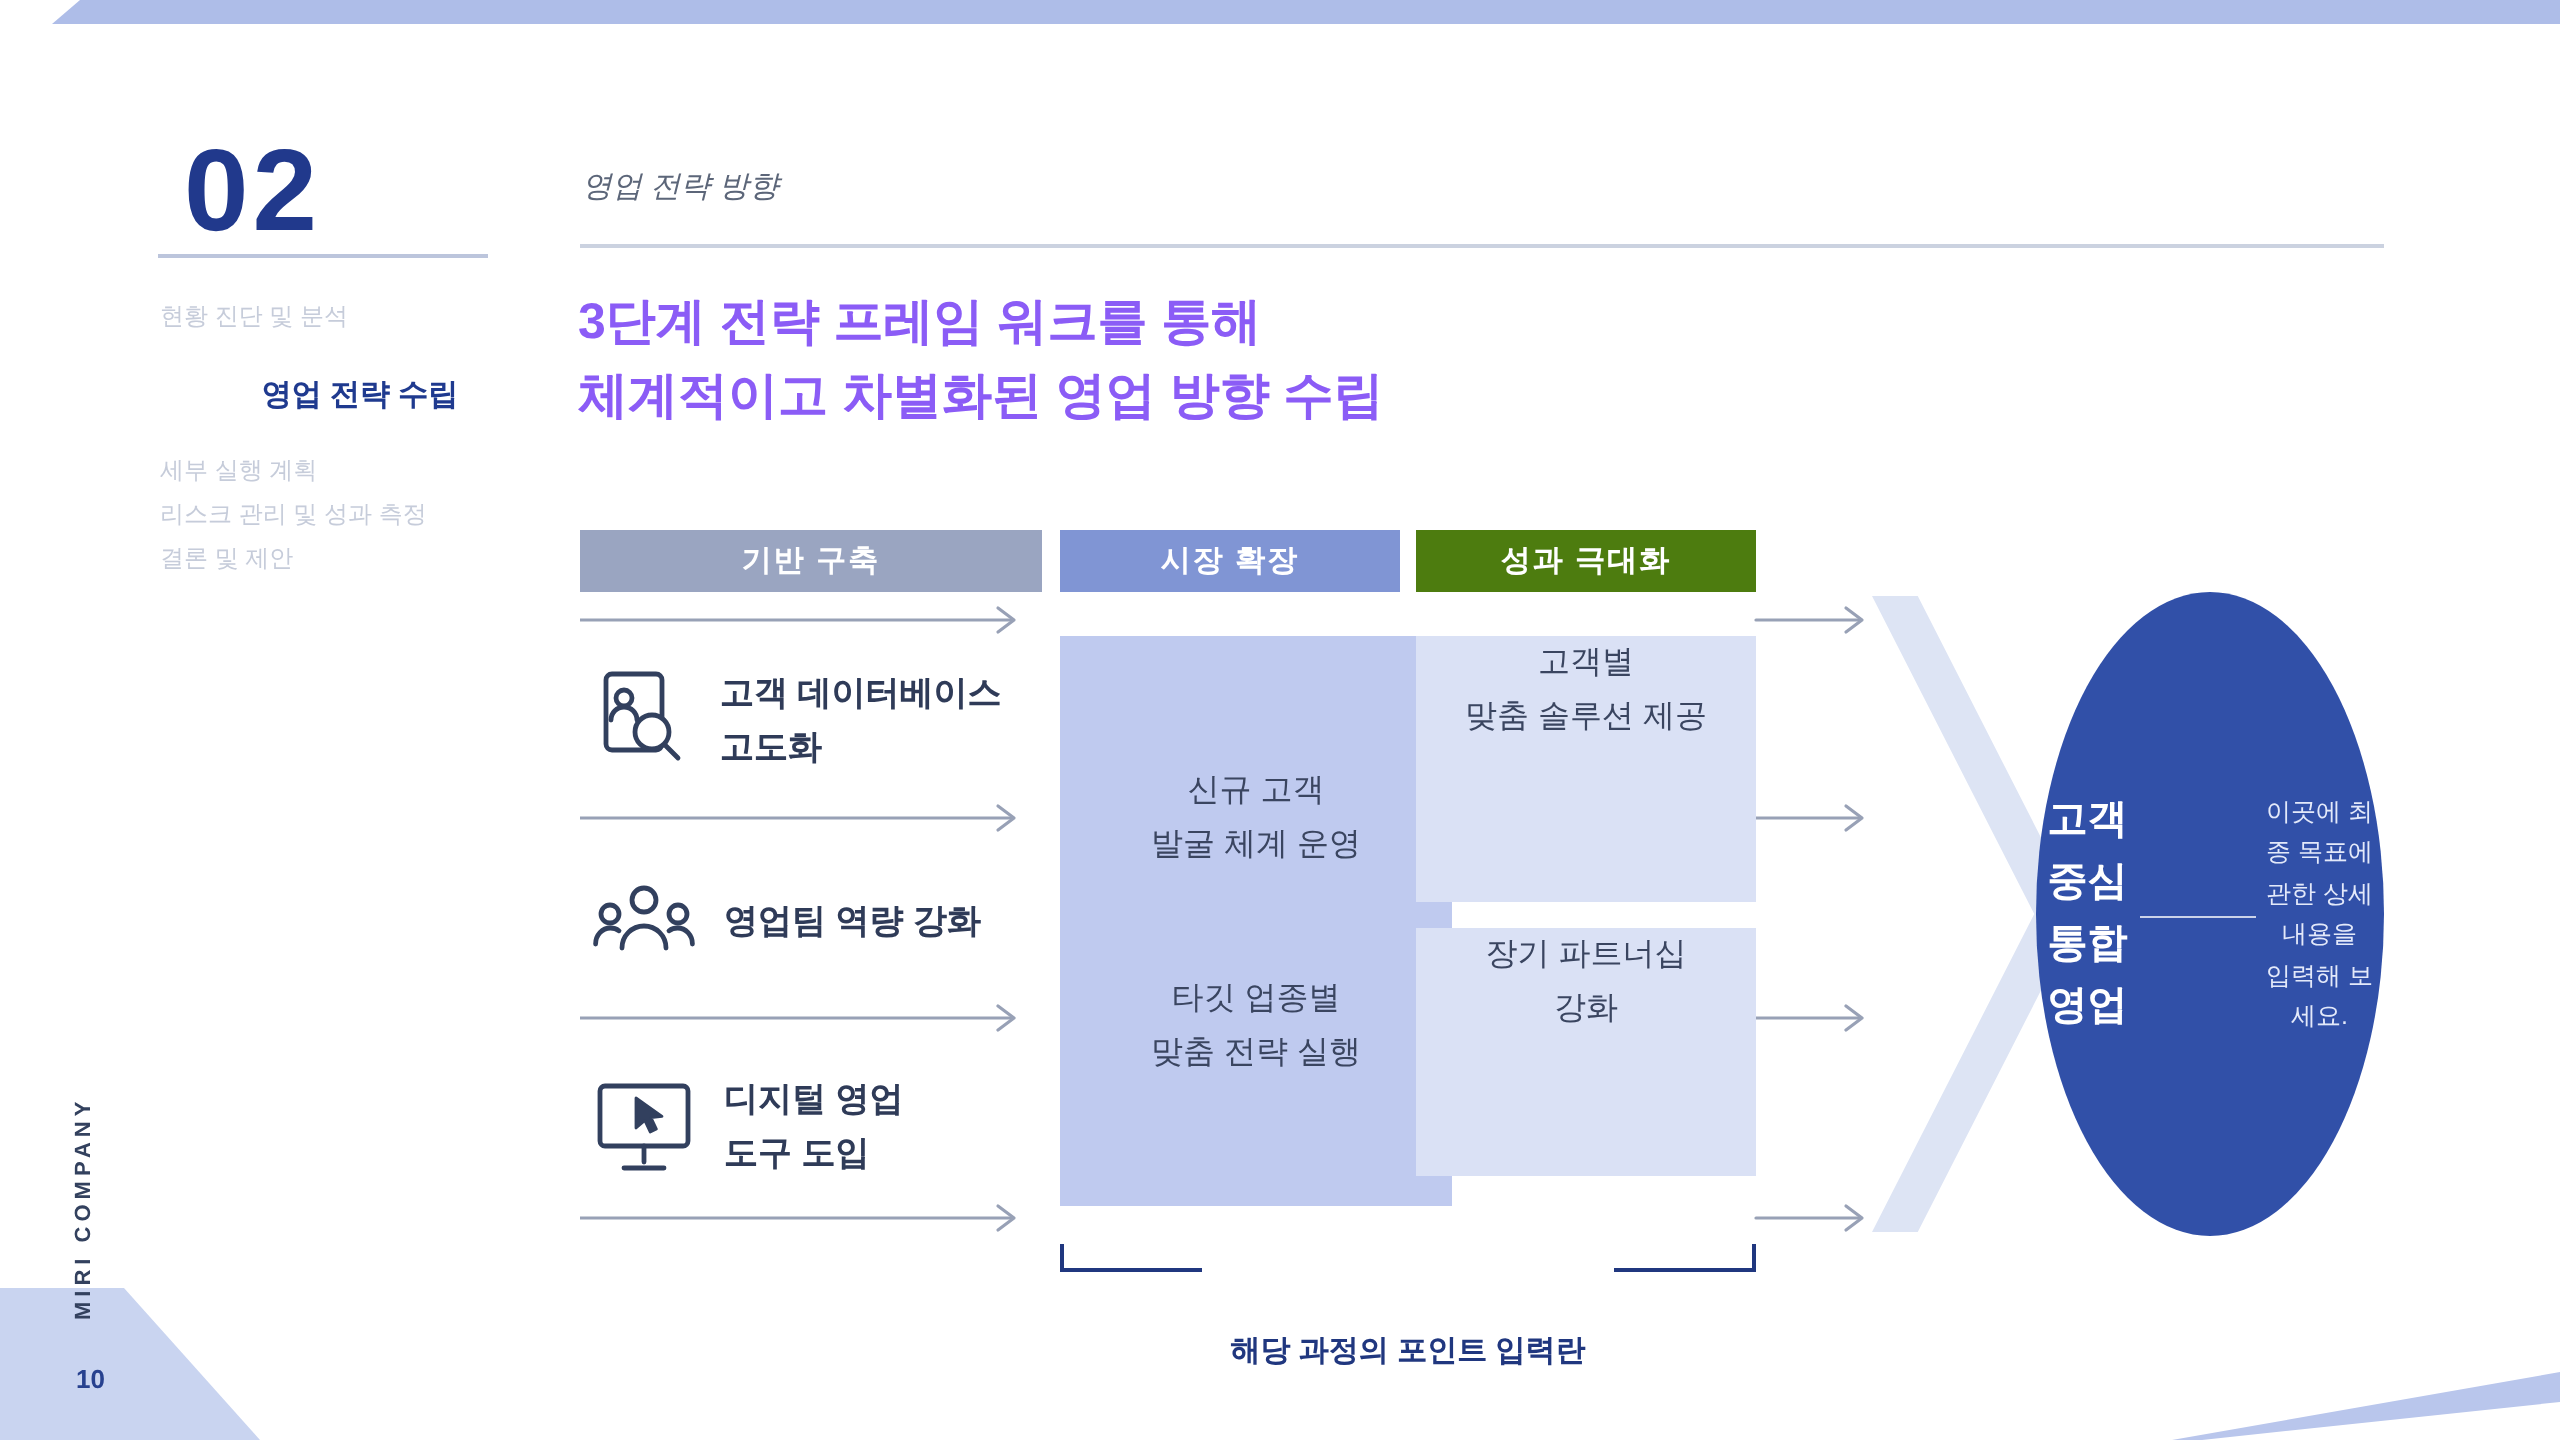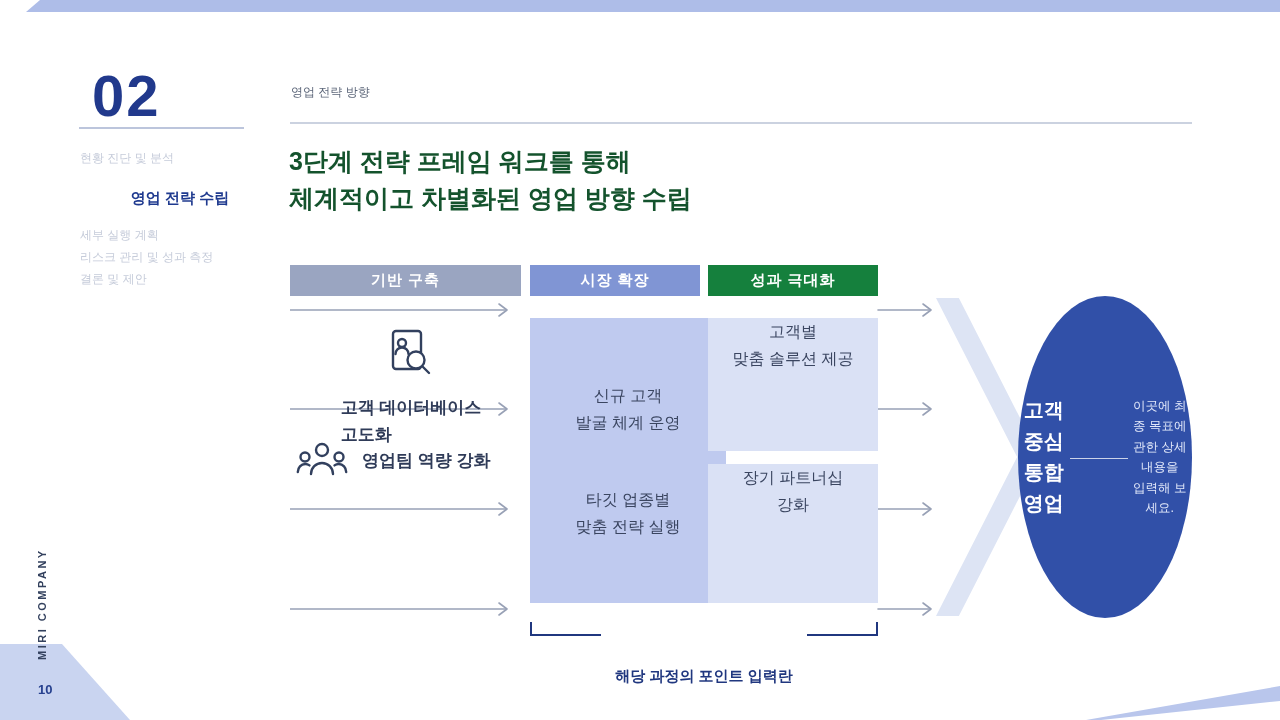--- a/index.html
+++ b/index.html
@@ -21,50 +21,50 @@
   
   .section-number { position: absolute; left: 92px; top: 62px; font-size: 58px; font-weight: 600; color: #21398C; letter-spacing: 2px; }
   .section-divider { position: absolute; left: 79px; top: 127px; width: 165px; height: 2px; background: #BCC5DC; }
   .agenda { position: absolute; left: 80px; top: 150px; width: 200px; }
   .agenda-item { font-size: 12px; line-height: 16px; color: #C6CCDA; margin-bottom: 22px; }
   .agenda-item.active { font-size: 15px; line-height: 20px; font-weight: 700; color: #1F3A8F; margin-bottom: 19px; text-align: center; }
   .agenda-item.tight { margin-bottom: 6px; }
   .agenda-item.last { margin-bottom: 0; }
 
   
-  .kicker { position: absolute; left: 291px; top: 84px; font-size: 12px; color: #5C6679; }
+  .kicker { position: absolute; left: 291px; top: 84px; font-size: 15px; color: #5C6679; font-style: italic; }
   .kicker-line { position: absolute; left: 290px; top: 122px; width: 902px; height: 2px; background: #CBD2E0; }
-  .title { position: absolute; left: 289px; top: 143px; font-size: 25px; font-weight: 700; line-height: 37px; color: #14532d; }
+  .title { position: absolute; left: 289px; top: 143px; font-size: 25px; font-weight: 700; line-height: 37px; color: #8b5cf6; }
 
   
   .stage { position: absolute; top: 265px; height: 31px; display: flex; align-items: center; justify-content: center;
            color: #ffffff; font-size: 15px; font-weight: 600; letter-spacing: 1px; }
   .stage1 { left: 290px; width: 231px; background: #9AA5C1; }
   .stage2 { left: 530px; width: 170px; background: #8095D4; }
-  .stage3 { left: 708px; width: 170px; background: #15803d; }
+  .stage3 { left: 708px; width: 170px; background: #4d7c0f; }
 
   
   .arrows { position: absolute; left: 290px; top: 296px; }
 
   
   .f-item { position: absolute; left: 296px; width: 230px; display: flex; align-items: center; gap: 14px; }
-  .f1 { top: 328px; height: 64px; flex-direction: column; }
+  .f1 { top: 328px; height: 64px; }
   .f2 { top: 430px; height: 60px; }
   .f3 { top: 532px; height: 62px; }
   .f-icon { flex: 0 0 auto; display: flex; align-items: center; }
   .f-label { font-size: 17px; font-weight: 600; line-height: 27px; color: #2F3B58; }
 
   
   .expansion-box { position: absolute; left: 530px; top: 318px; width: 196px; height: 285px; background: #BFCAEF;
                    display: flex; flex-direction: column; align-items: center; justify-content: center; gap: 50px; }
   .box-text { font-size: 16px; line-height: 27px; color: #3A4560; font-weight: 500; text-align: center; }
   .max-box { position: absolute; left: 708px; width: 170px; background: #DAE1F5;
              display: flex; align-items: flex-start; justify-content: center; }
   .max1 { top: 318px; height: 133px; }
-  .max2 { top: 464px; height: 139px; }
+  .max2 { top: 464px; height: 124px; }
 
   
   .bracket { position: absolute; left: 530px; top: 622px; width: 348px; height: 28px; display: flex; }
   .arm { flex: 1; height: 14px; border-bottom: 2px solid #20377F; }
   .arm.left { border-left: 2px solid #20377F; }
   .arm.right { border-right: 2px solid #20377F; }
   .bracket-label { padding: 0 14px; font-size: 15px; font-weight: 700; color: #20377F; line-height: 28px;
                    transform: translateY(1px); white-space: nowrap; margin-top: 39px; }
 
   
@@ -146,20 +146,32 @@
         <path d="M15 38c0-6.1 4.9-11 11-11s11 4.9 11 11"></path>
         <circle cx="9" cy="21" r="4.5"></circle>
         <path d="M1.8 36c0-4.4 3.3-8 7.4-8 1.6 0 3.1.5 4.3 1.4"></path>
         <circle cx="43" cy="21" r="4.5"></circle>
         <path d="M50.2 36c0-4.4-3.3-8-7.4-8-1.6 0-3.1.5-4.3 1.4"></path>
       </svg>
     </span>
     <span class="f-label">영업팀 역량 강화</span>
   </div>
 
+  <div class="f-item f3">
+    <span class="f-icon">
+      <svg width="52" height="50" viewBox="0 0 52 50" fill="none" stroke="#32405E" stroke-width="2.4" stroke-linecap="round" stroke-linejoin="round">
+        <rect x="4" y="5" width="44" height="30" rx="2.5"></rect>
+        <path d="M26 35v8"></path>
+        <path d="M16 46h20"></path>
+        <path d="M22 11v15l4.4-3.8 2.7 5.8 3.1-1.5-2.7-5.7 5.5-.6z" fill="#32405E" stroke-width="1.4"></path>
+      </svg>
+    </span>
+    <span class="f-label preline">디지털 영업
+도구 도입</span>
+  </div>
 
   <div class="expansion-box">
     <div class="box-text preline">신규 고객
 발굴 체계 운영</div>
     <div class="box-text preline">타깃 업종별
 맞춤 전략 실행</div>
   </div>
 
   <div class="max-box max1">
     <div class="box-text preline">고객별

